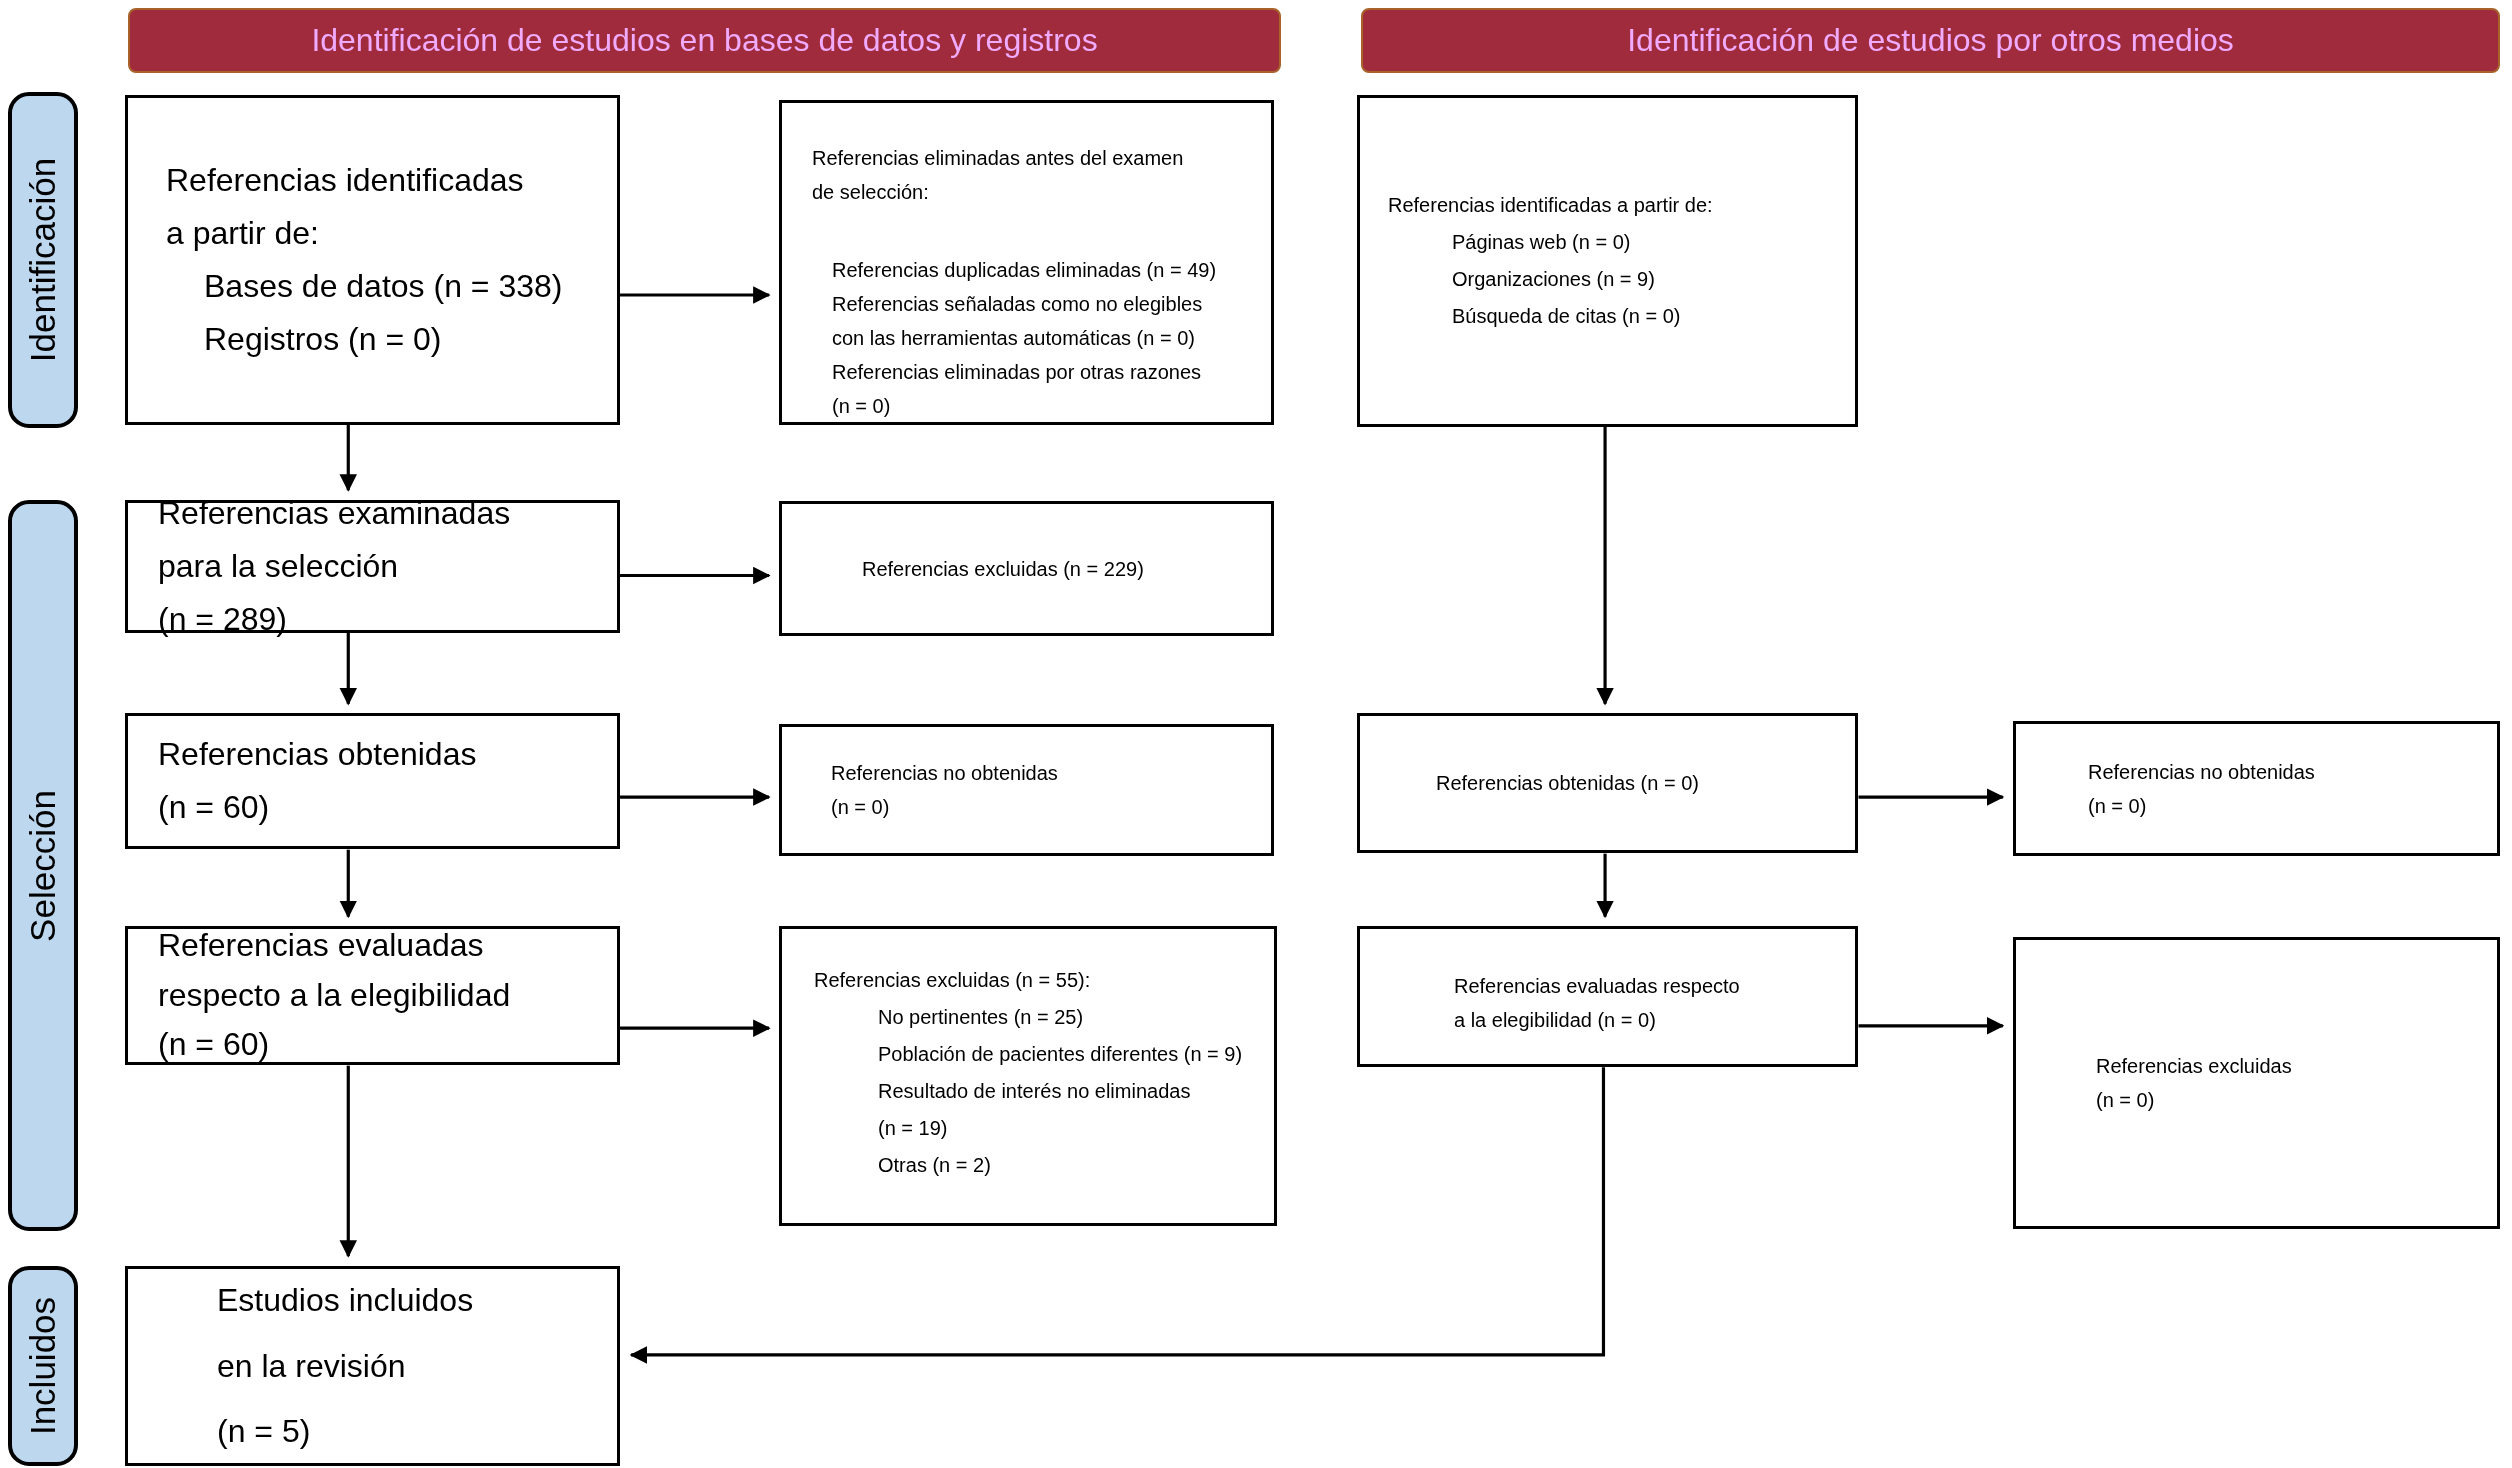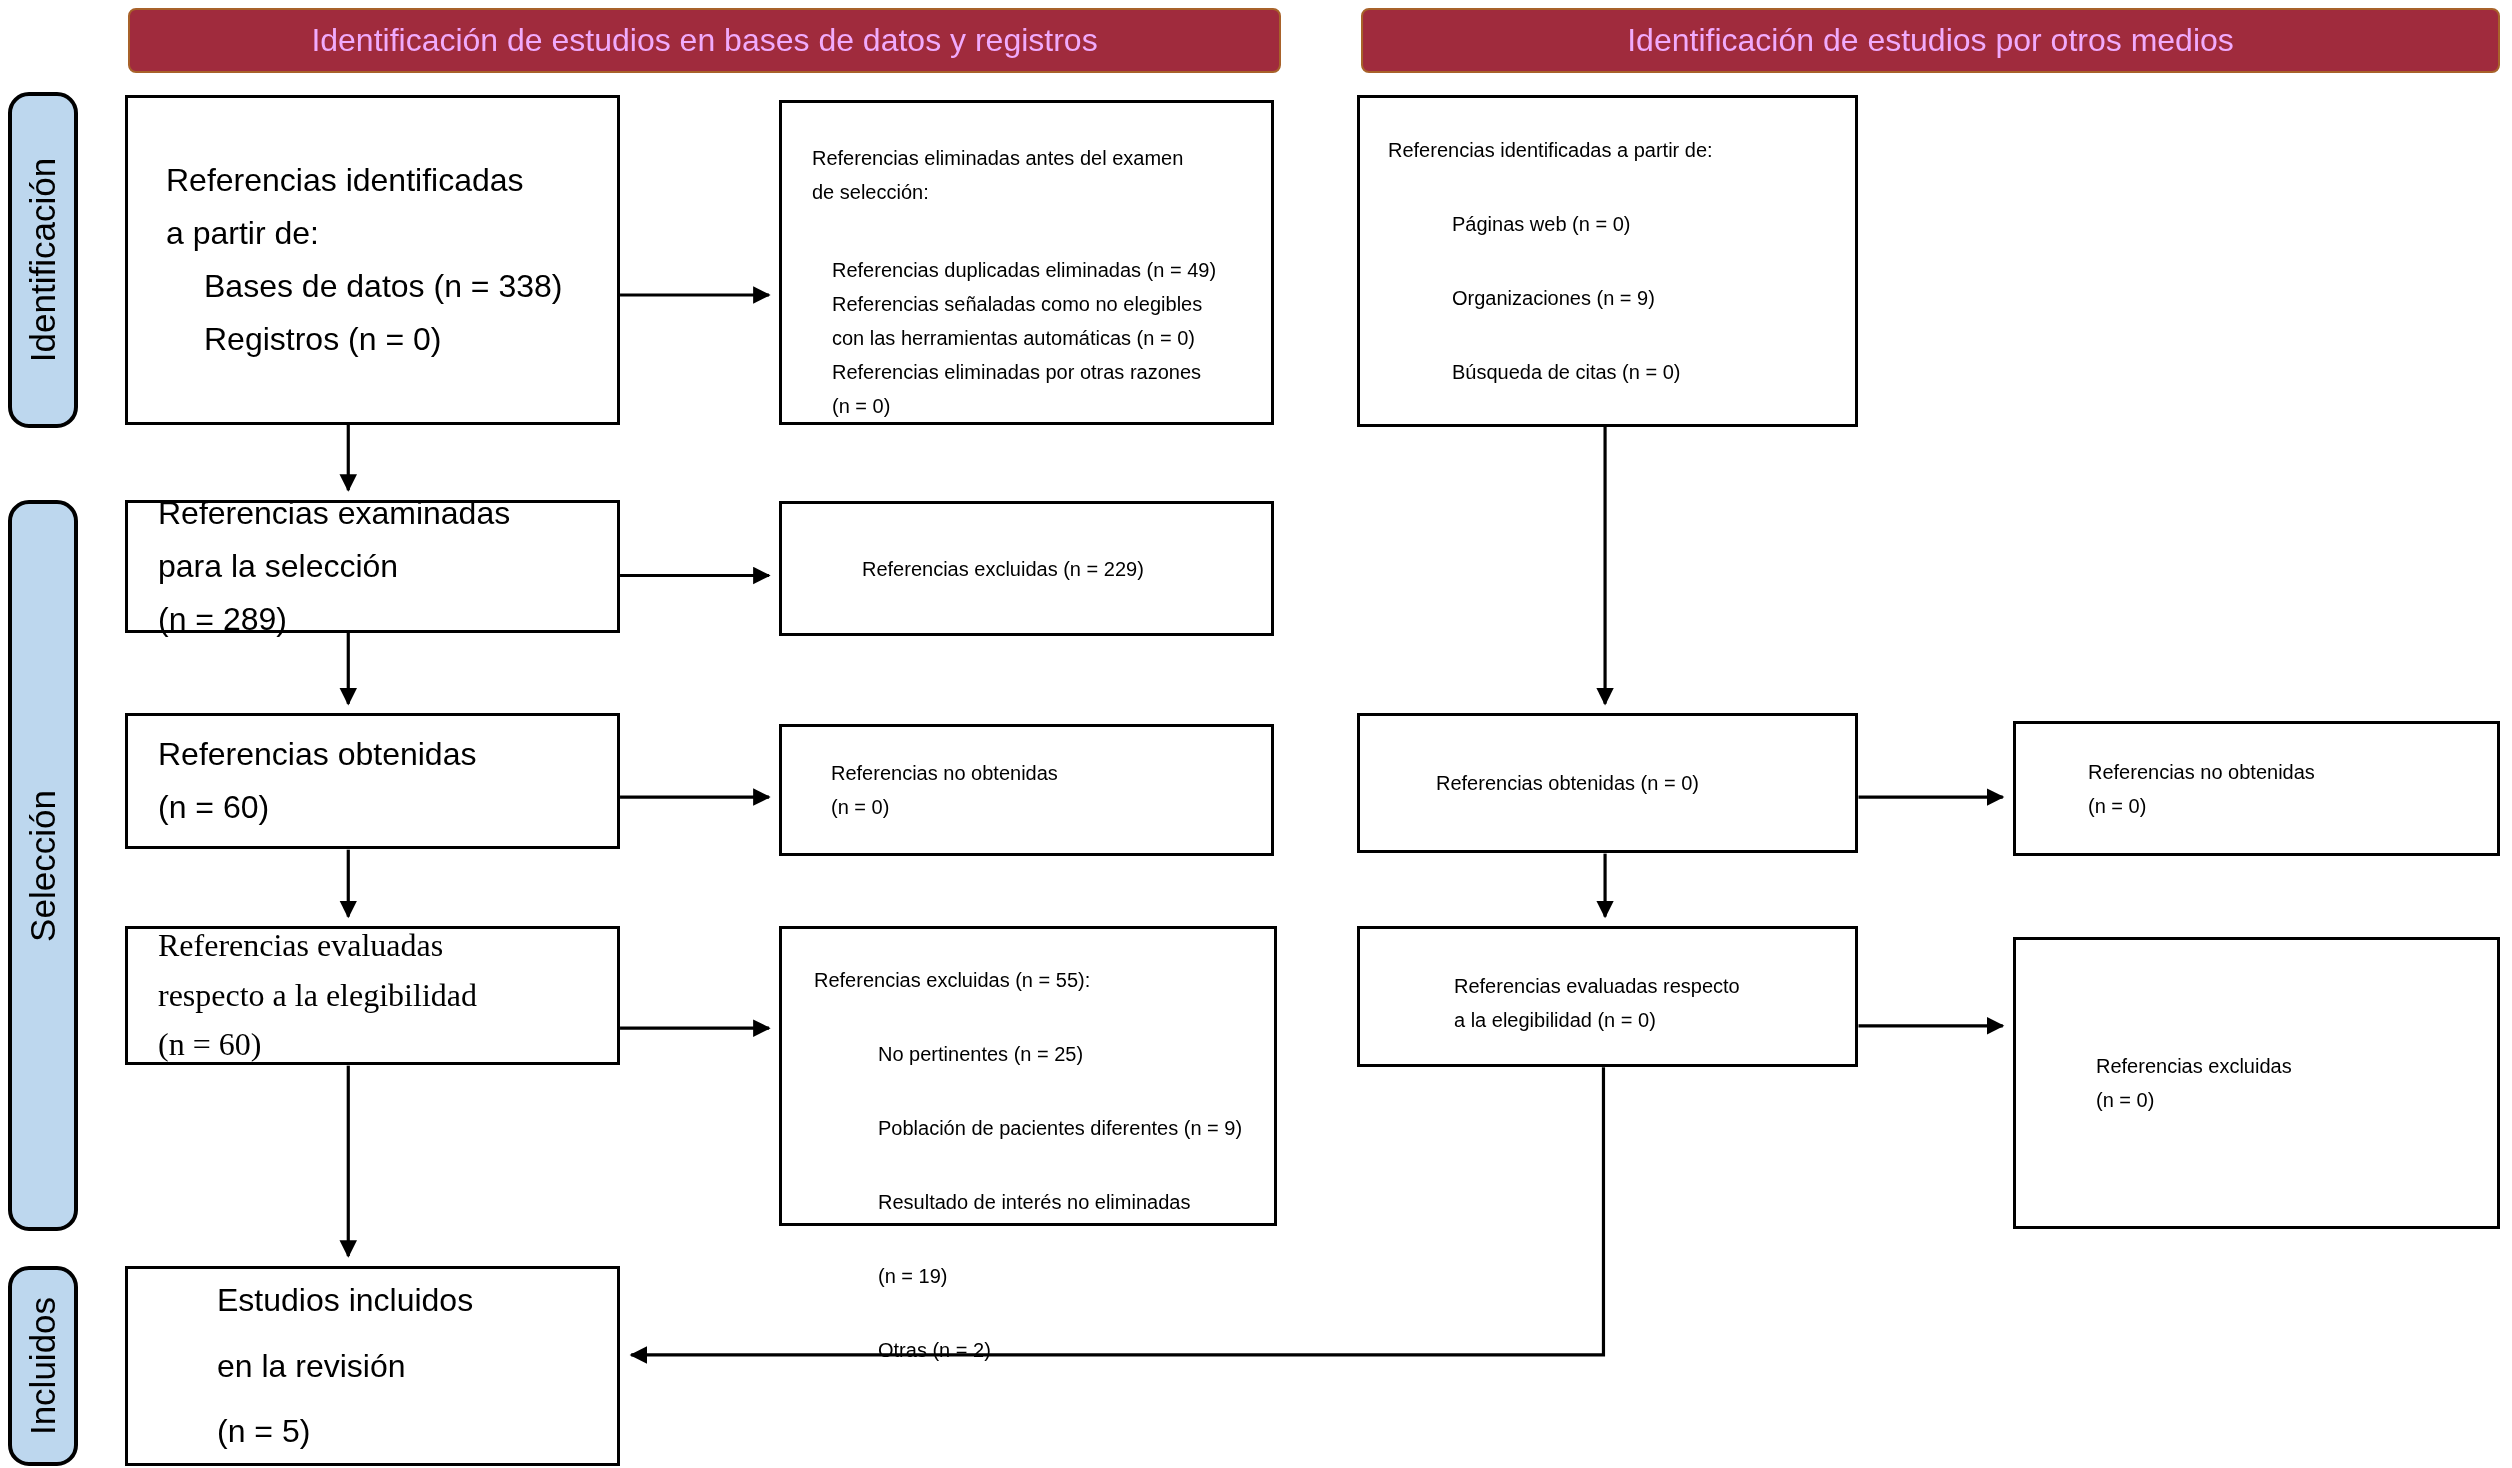--- a/index.html
+++ b/index.html
@@ -21,21 +21,21 @@
     position:absolute; background:#fff; border:3.2px solid #000; box-sizing:border-box;
     display:flex; flex-direction:column; justify-content:center;
   }
   .top { justify-content:flex-start; }
   .big   { font-size:32px; line-height:1.65; }
   .small { font-size:20px; line-height:1.7; }
   .lh185 { line-height:1.85; }
   .ln { white-space:nowrap; }
   .ind25  { padding-left:20px; }
   .ind45  { padding-left:38px; }
-  .ind80  { padding-left:64px;margin-top:37px; }
+  .ind80  { padding-left:64px; }
   .gap55  { margin-top:44px; }
   svg.arrows { position:absolute; left:0; top:0; pointer-events:none; }
 </style>
 </head>
 <body>
 
 <div class="canvas">
 
   <div class="banner" style="left:128px; top:8px; width:1153px; height:65px;">
     <span>Identificación de estudios en bases de datos y registros</span>
@@ -100,21 +100,21 @@
 
   <div class="box small" style="left:1357px; top:713px; width:501px; height:140px; padding-left:76px;">
     <div class="ln">Referencias obtenidas (n = 0)</div>
   </div>
 
   <div class="box small" style="left:2013px; top:721px; width:487px; height:135px; padding-left:72px;">
     <div class="ln">Referencias no obtenidas</div>
     <div class="ln">(n = 0)</div>
   </div>
 
-  <div class="box big" style="left:125px; top:926px; width:495px; height:139px; padding-left:30px; line-height:1.55;font-family:Liberation Serif, serif;">
+  <div class="box big" style="left:125px; top:926px; width:495px; height:139px; padding-left:30px; line-height:1.55;">
     <div class="ln">Referencias evaluadas</div>
     <div class="ln">respecto a la elegibilidad</div>
     <div class="ln">(n = 60)</div>
   </div>
 
   <div class="box small top lh185" style="left:779px; top:926px; width:498px; height:300px; padding:33px 8px 16px 32px;">
     <div class="ln">Referencias excluidas (n = 55):</div>
     <div class="ln ind80">No pertinentes (n = 25)</div>
     <div class="ln ind80">Población de pacientes diferentes (n = 9)</div>
     <div class="ln ind80">Resultado de interés no eliminadas</div>

